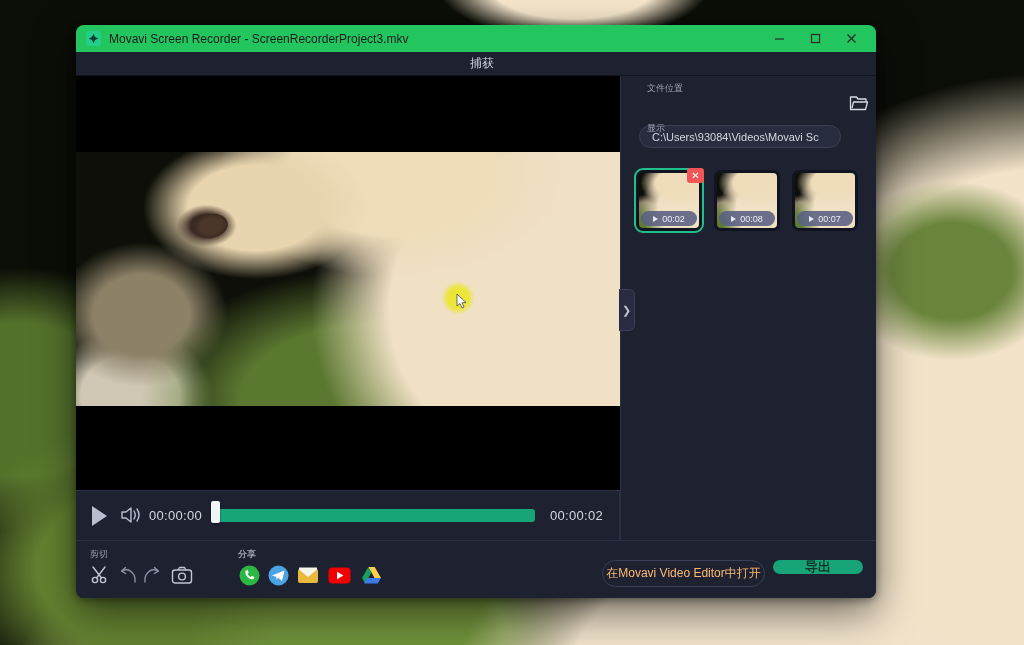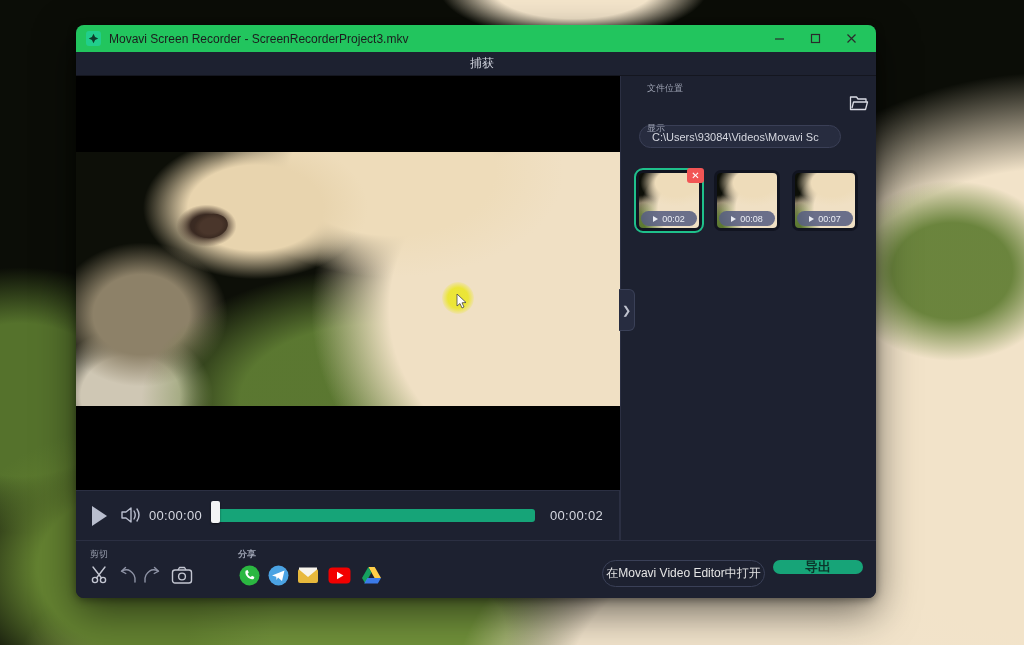--- a/index.html
+++ b/index.html
@@ -132,21 +132,21 @@
   
   .toolbar {
     position:absolute; left:0; top:515px; width:100%; height:58px; background:#1d2130;
     border-top:1px solid #2b2f42; border-radius:0 0 8px 8px;
   }
   .tb-label { position:absolute; top:7px; font-size:9px; color:#9ba0b0; }
   .tb-icon { position:absolute; top:22px; width:24px; height:24px;
     display:flex; align-items:center; justify-content:center; }
   .editor-btn {
     position:absolute; left:526px; top:19px; width:163px; height:27px; border-radius:14px;
-    border:1px solid #3a4057; background:transparent; color:#e5e5e5; font-size:12px;
+    border:1px solid #3a4057; background:transparent; color:#fdba74; font-size:12px;
     display:flex; align-items:center; justify-content:center; white-space:nowrap;
   }
   .export-btn {
     position:absolute; left:697px; top:19px; width:90px; height:14px; border-radius:14px;
     background:#17a478; color:#0b352a; font-size:13px; font-weight:bold;
     display:flex; align-items:center; justify-content:center;
   }
 </style>
 </head>
 <body>

